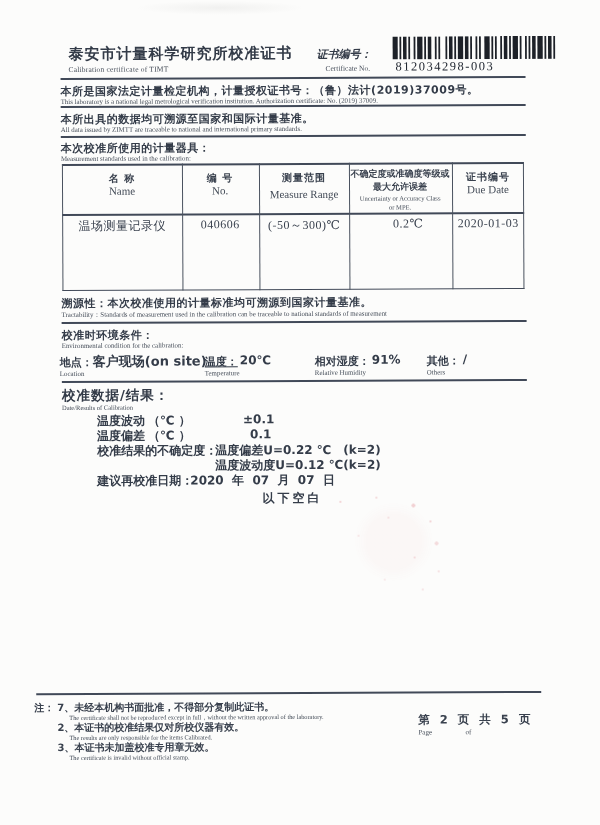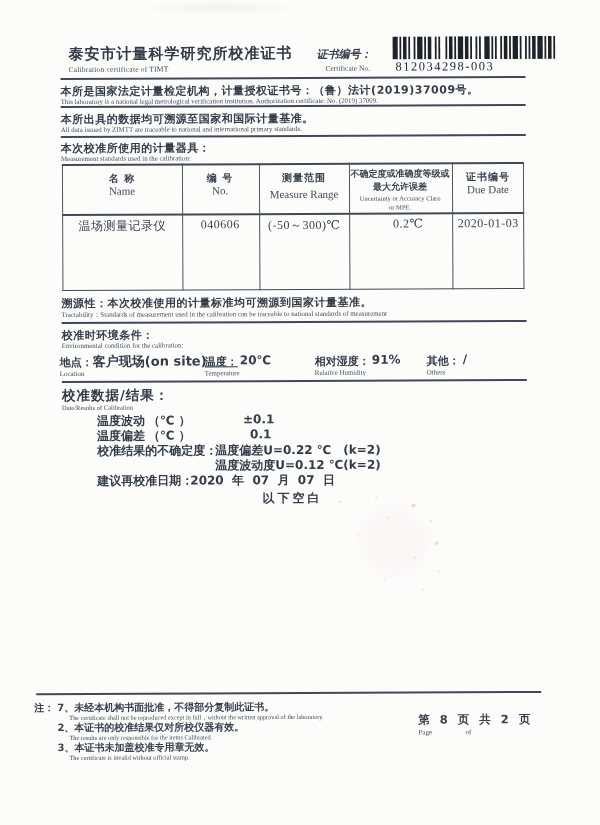--- a/index.html
+++ b/index.html
@@ -215,19 +215,19 @@
       <div class="abs en note-en" style="left:68px;top:713px;">The certificate shall not be reproduced except in full，without the written approval of the laboratory.</div>
 
       <div class="abs zh note-zh" style="left:56px;top:720px;">2、本证书的校准结果仅对所校仪器有效。</div>
       <div class="abs en note-en" style="left:68px;top:733px;">The results are only responsible for the items Calibrated.</div>
 
       <div class="abs zh note-zh" style="left:56px;top:740px;">3、本证书未加盖校准专用章无效。</div>
       <div class="abs en note-en" style="left:68px;top:753px;">The certificate is invalid without official stamp.</div>
     </div>
 
     <div>
-      <div class="abs zh pagenum" style="left:417px;top:713px;">第 8 页 共 2 页</div>
+      <div class="abs zh pagenum" style="left:417px;top:713px;">第 2 页 共 5 页</div>
       <div class="abs en" style="left:417px;top:729px;font-size:7px;">Page</div>
       <div class="abs en" style="left:464px;top:729px;font-size:7px;">of</div>
     </div>
 
   </div>
 </div>
 
 </body></html>

